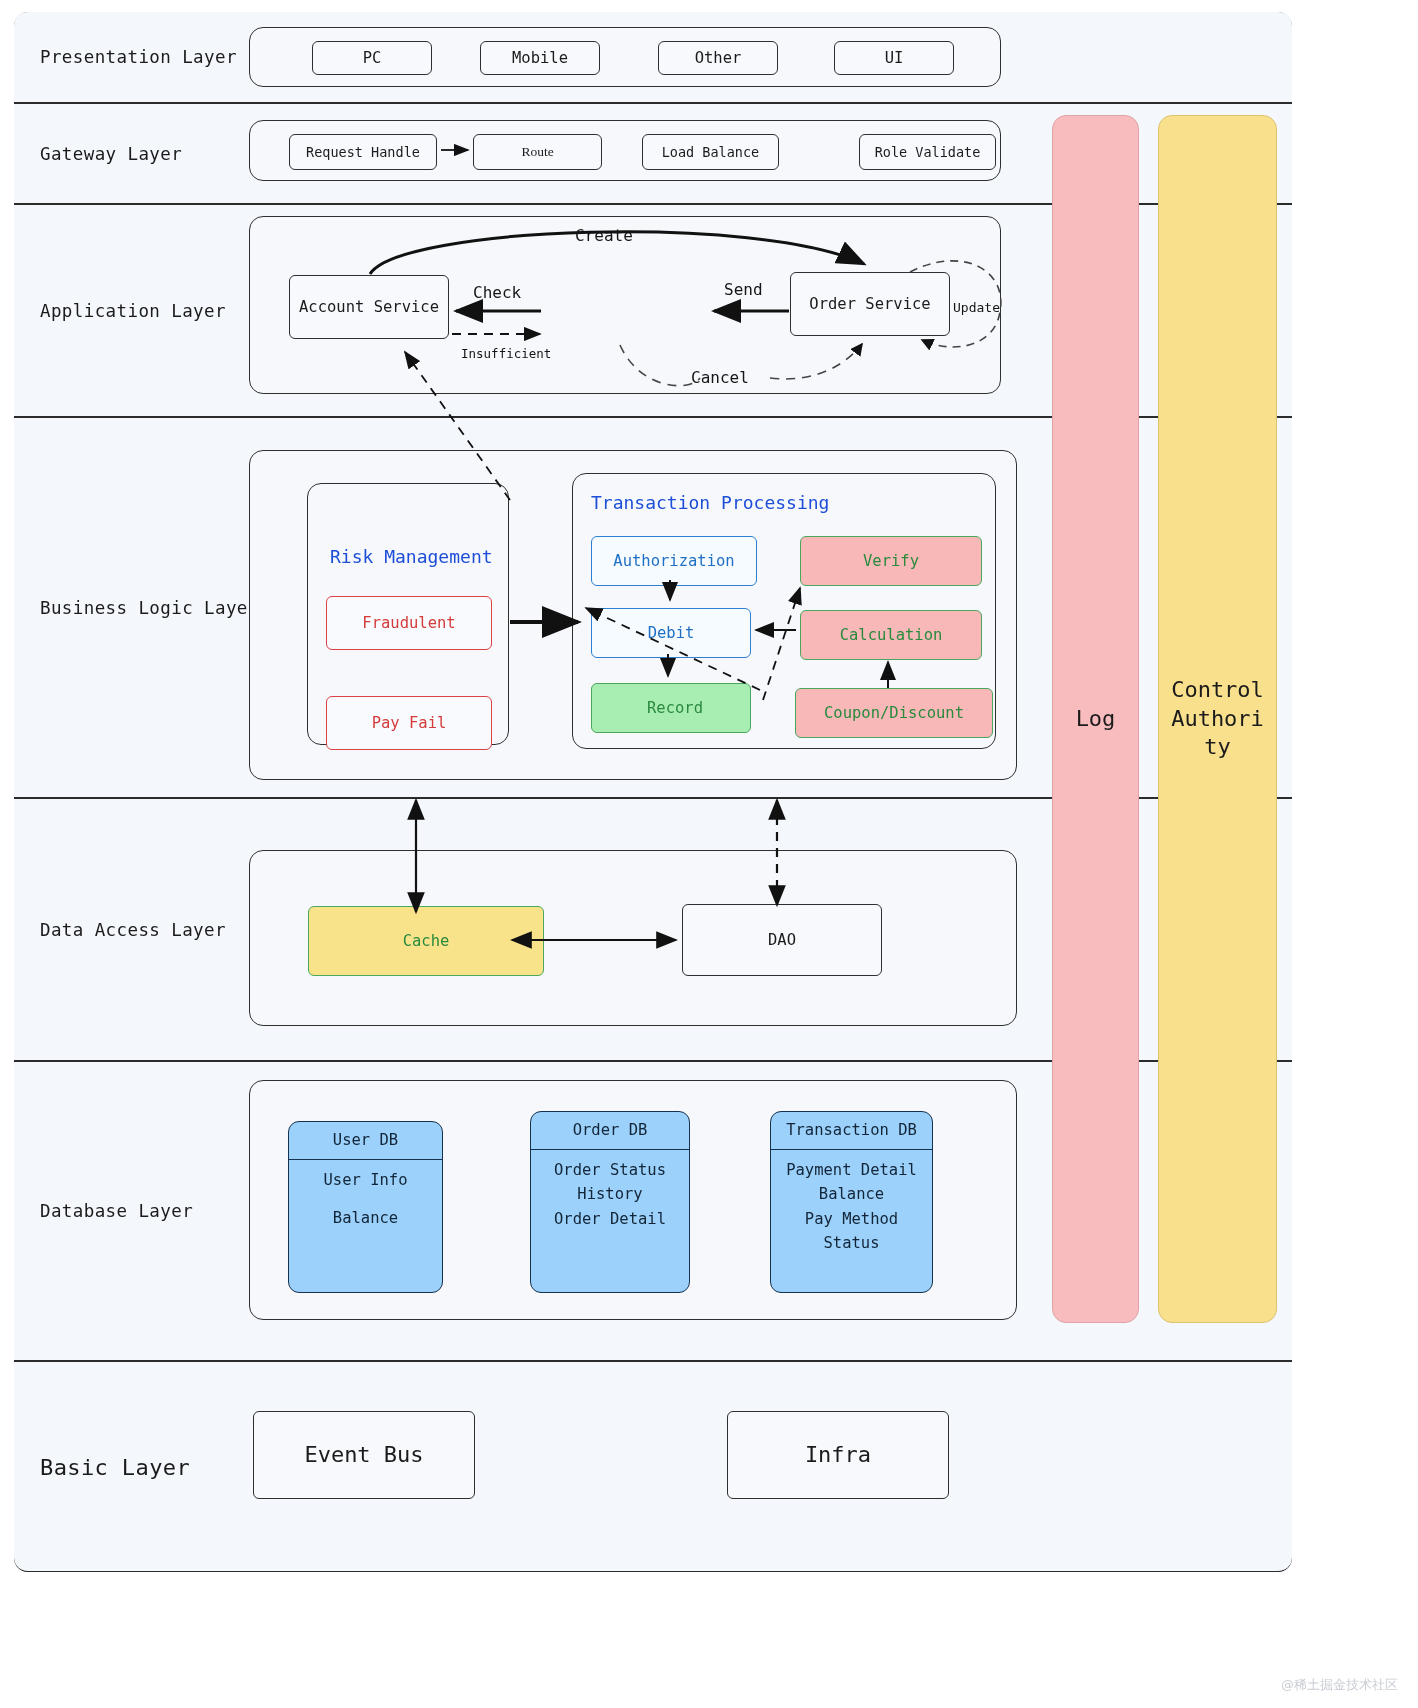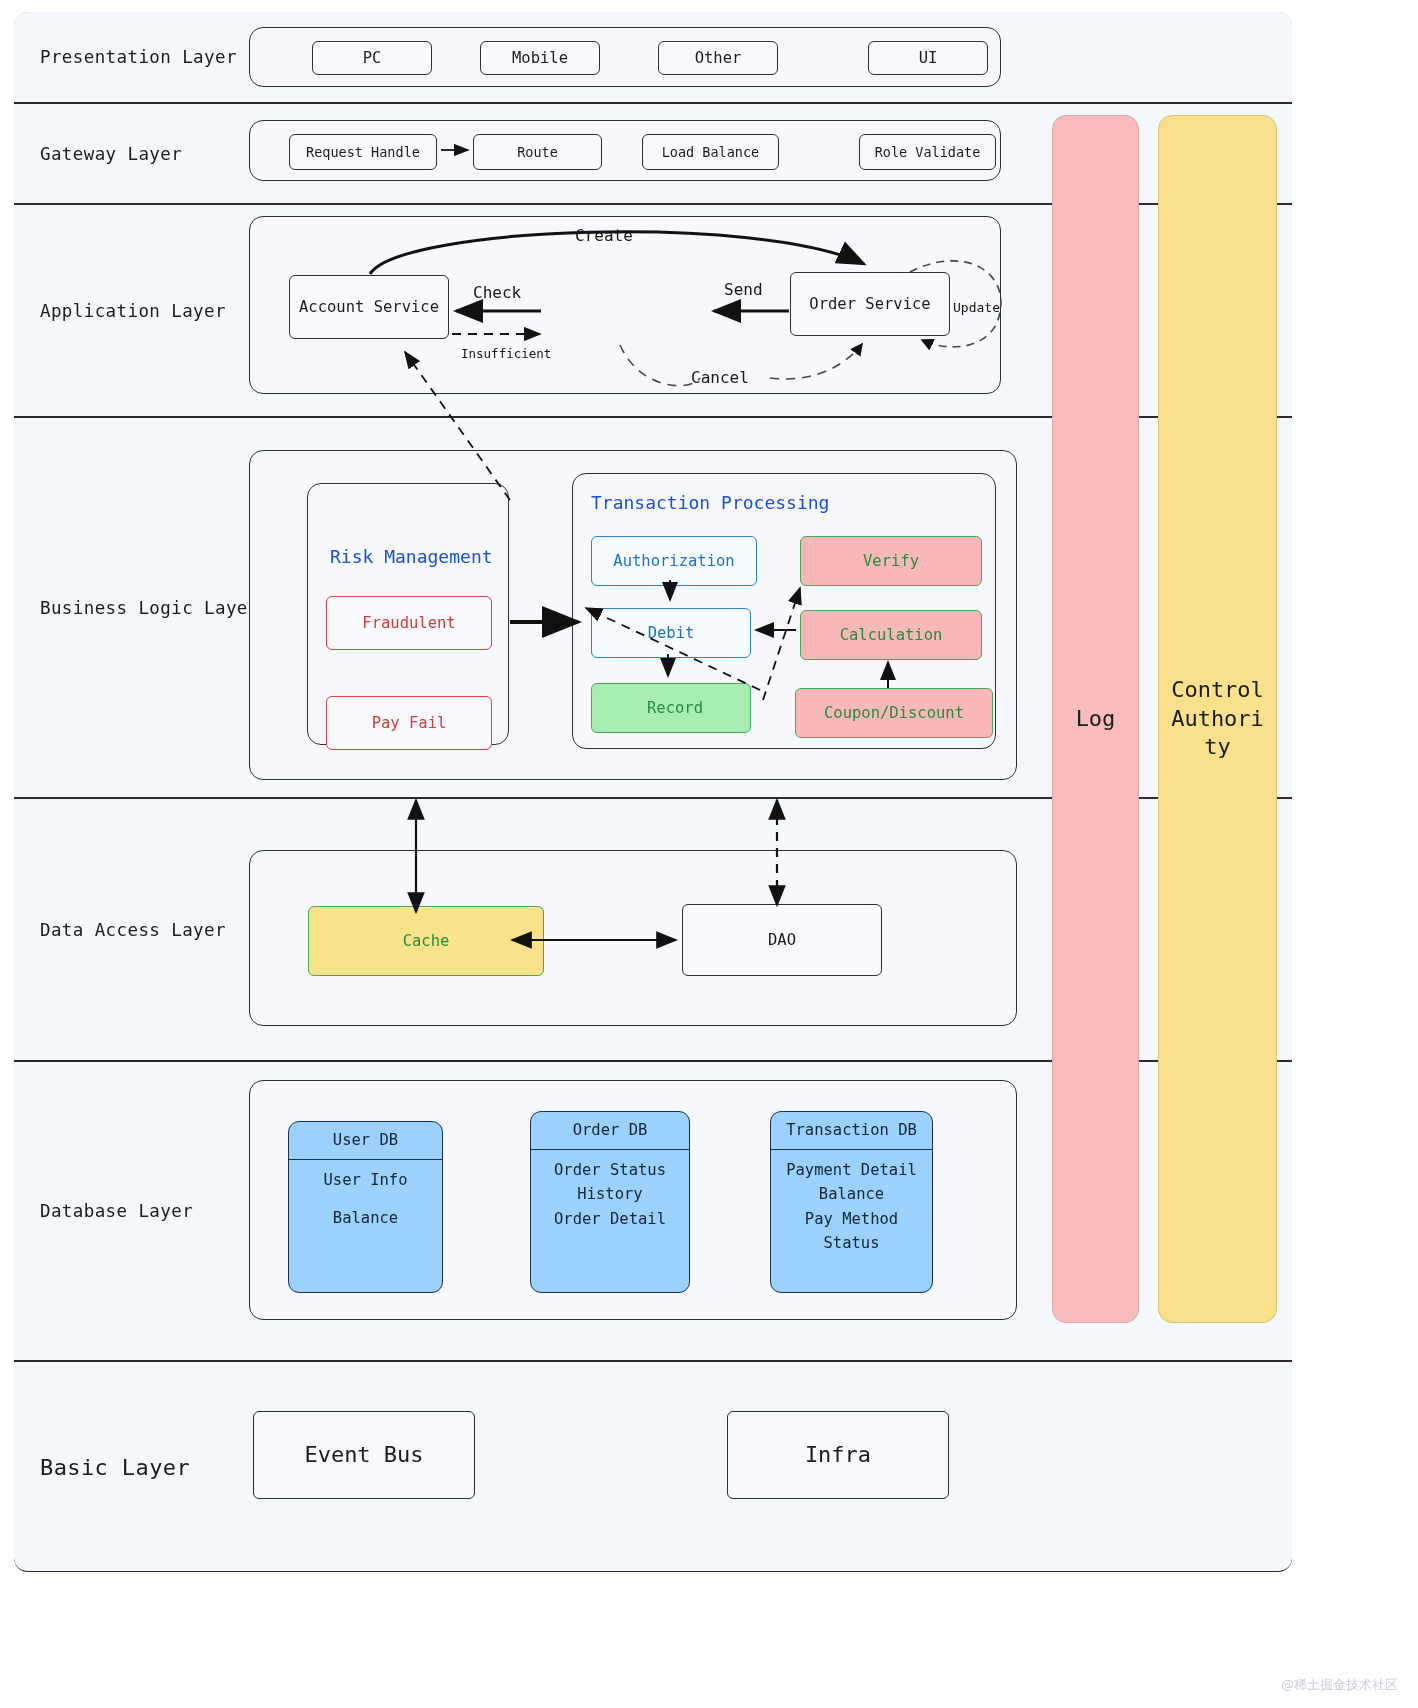--- a/index.html
+++ b/index.html
@@ -130,30 +130,30 @@
   <div class="group" style="left:249px;top:27px;width:752px;height:60px;">
     <div class="node md" style="left:62px;top:13px;width:120px;height:34px;">
       <span>PC</span>
     </div>
     <div class="node md" style="left:230px;top:13px;width:120px;height:34px;">
       <span>Mobile</span>
     </div>
     <div class="node md" style="left:408px;top:13px;width:120px;height:34px;">
       <span>Other</span>
     </div>
-    <div class="node md" style="left:584px;top:13px;width:120px;height:34px;margin-left:34px;">
+    <div class="node md" style="left:584px;top:13px;width:120px;height:34px;">
       <span>UI</span>
     </div>
   </div>
 
   <div class="group" style="left:249px;top:120px;width:752px;height:61px;">
     <div class="node sm" style="left:39px;top:13px;width:148px;height:36px;">
       <span>Request Handle</span>
     </div>
-    <div class="node sm" style="left:223px;top:13px;width:129px;height:36px;">
+    <div class="node sm" style="left:223px;top:13px;width:129px;height:36px;font-family:Liberation Serif, serif;">
       <span>Route</span>
     </div>
     <div class="node sm" style="left:392px;top:13px;width:137px;height:36px;">
       <span>Load Balance</span>
     </div>
     <div class="node sm" style="left:569px;top:13px;width:137px;height:36px;margin-left:40px;">
       <span>Role Validate</span>
     </div>
   </div>
 

